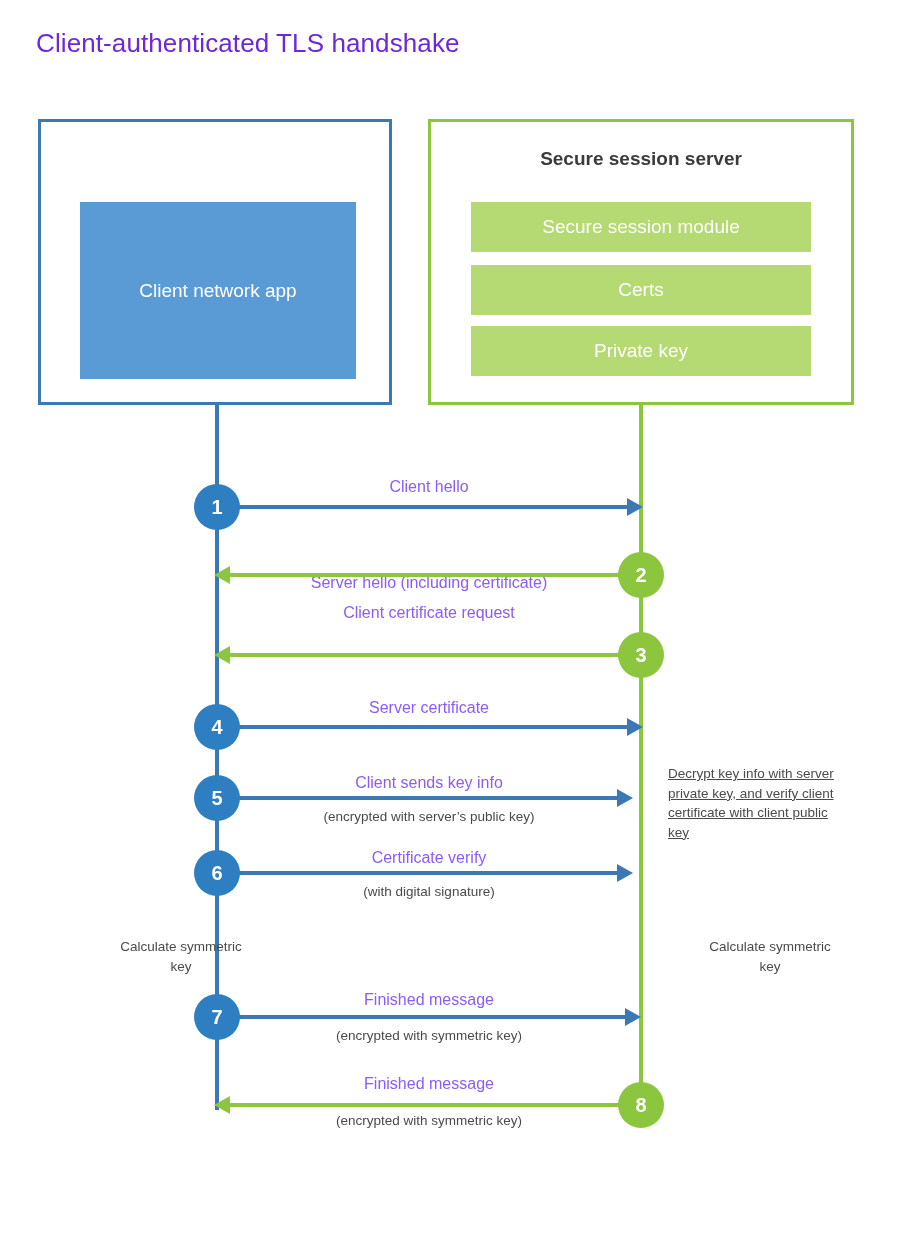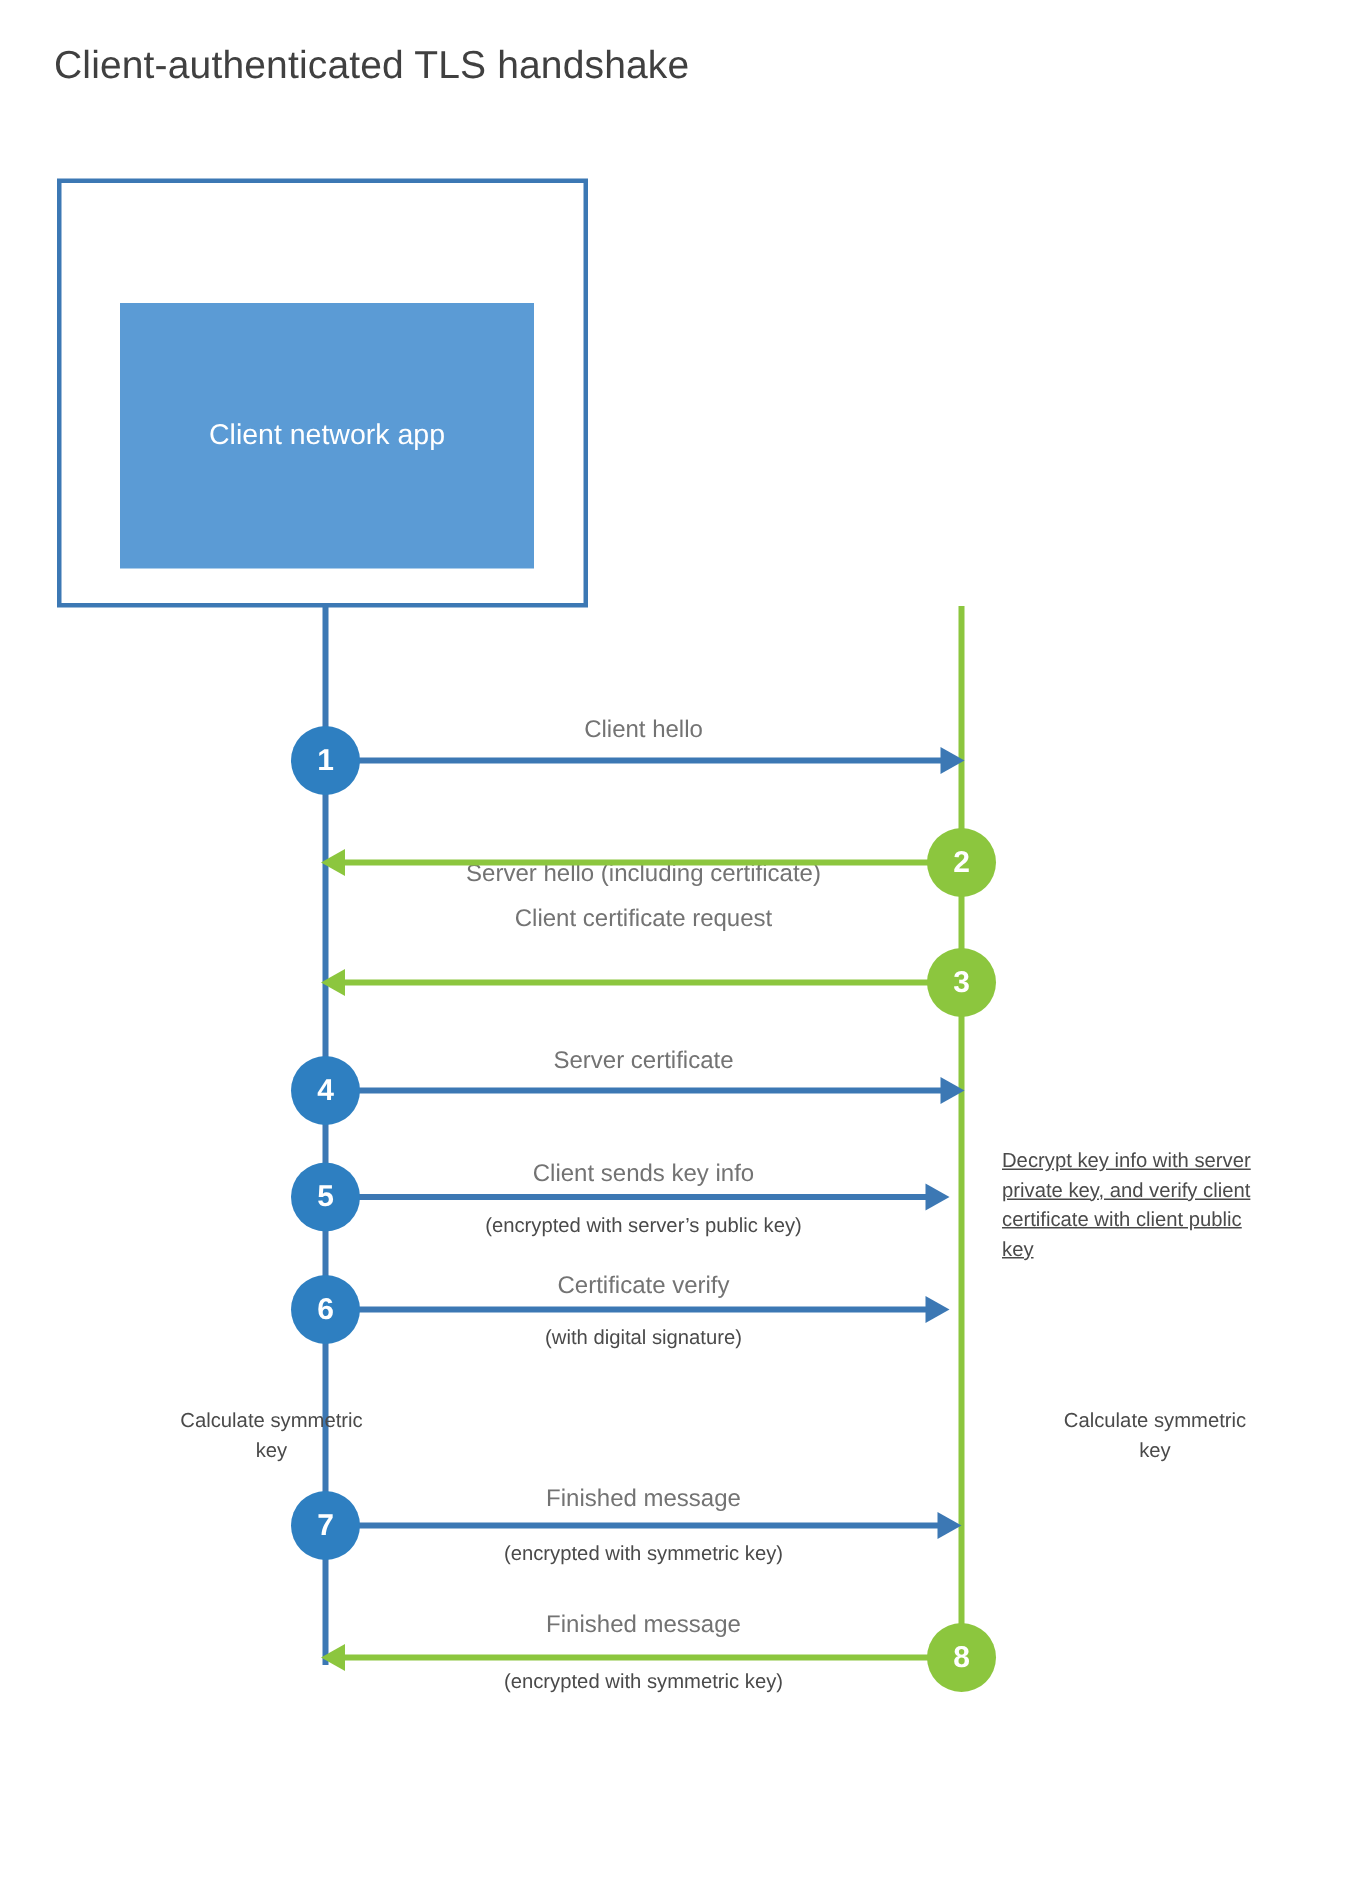--- a/index.html
+++ b/index.html
@@ -19,21 +19,21 @@
     overflow: hidden;
   }
 
   
   .page-title {
     position: absolute;
     left: 36px;
     top: 28px;
     font-size: 26px;
     font-weight: 400;
-    color: #404040;
+    color: #6d28d9;
     letter-spacing: 0.1px;
     white-space: nowrap;
   }
 
   
   .actor-box {
     position: absolute;
     background: #ffffff;
     box-sizing: border-box;
   }
@@ -147,21 +147,21 @@
     justify-content: center;
     z-index: 5;
   }
   .step-badge.blue { background: #2e7fc1; }
   .step-badge.green { background: #8cc63e; }
 
   
   .msg-label {
     position: absolute;
     font-size: 16px;
-    color: #737373;
+    color: #8b5cf6;
     text-align: center;
     white-space: nowrap;
     transform: translateX(-50%);
   }
   .msg-sub {
     position: absolute;
     font-size: 13.5px;
     color: #4a4a4a;
     text-align: center;
     white-space: nowrap;
@@ -188,20 +188,26 @@
 <body>
 
 <div id="canvas">
 
   <div class="page-title">Client-authenticated TLS handshake</div>
 
   <div class="actor-box client">
     <div class="client-app">Client network app</div>
   </div>
 
+  <div class="actor-box server">
+    <div class="actor-title">Secure session server</div>
+    <div class="server-block b0">Secure session module</div>
+    <div class="server-block b1">Certs</div>
+    <div class="server-block b2">Private key</div>
+  </div>
 
   <div class="lifeline client-line"></div>
   <div class="lifeline server-line"></div>
 
   <div class="msg-label" style="left:429px; top:478px;">Client hello</div>
   <div class="msg-line blue" style="left:217px; top:505px; width:412px;"></div>
   <div class="arrow-head right-blue" style="left:627px; top:498px;"></div>
   <div class="step-badge blue" style="left:194px; top:484px;">1</div>
 
   <div class="msg-label" style="left:429px; top:574px;">Server hello (including certificate)</div>

